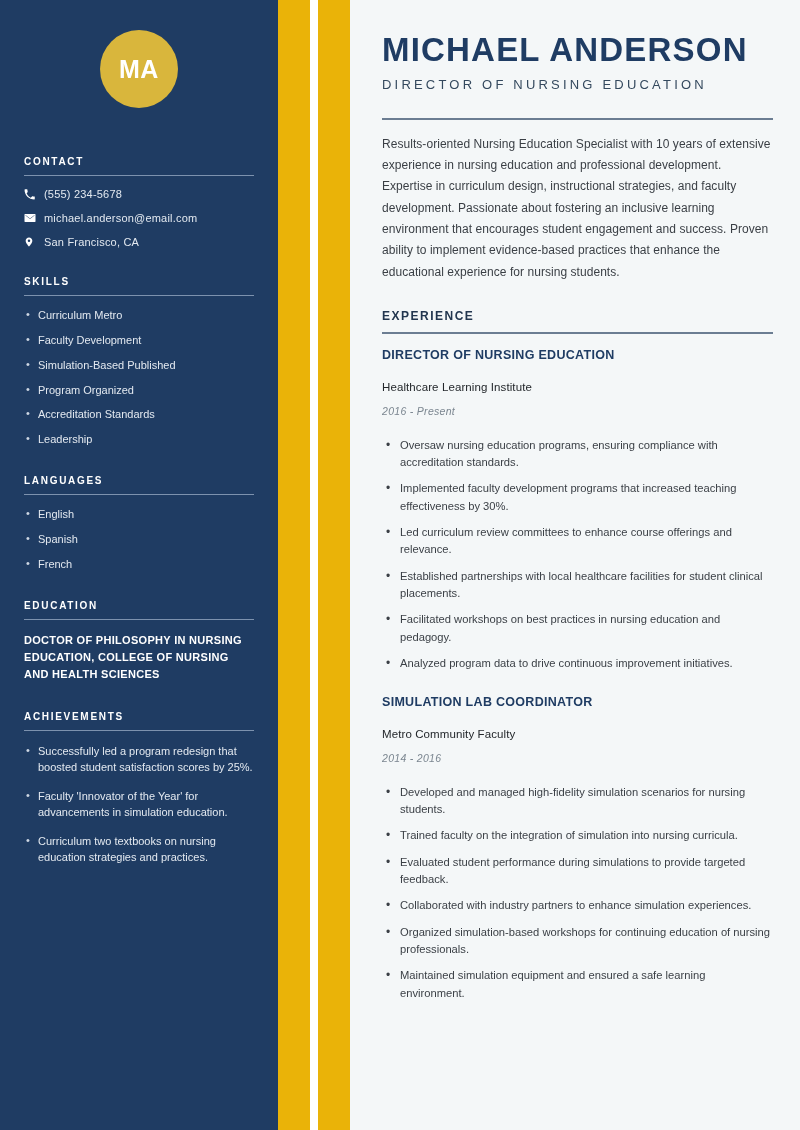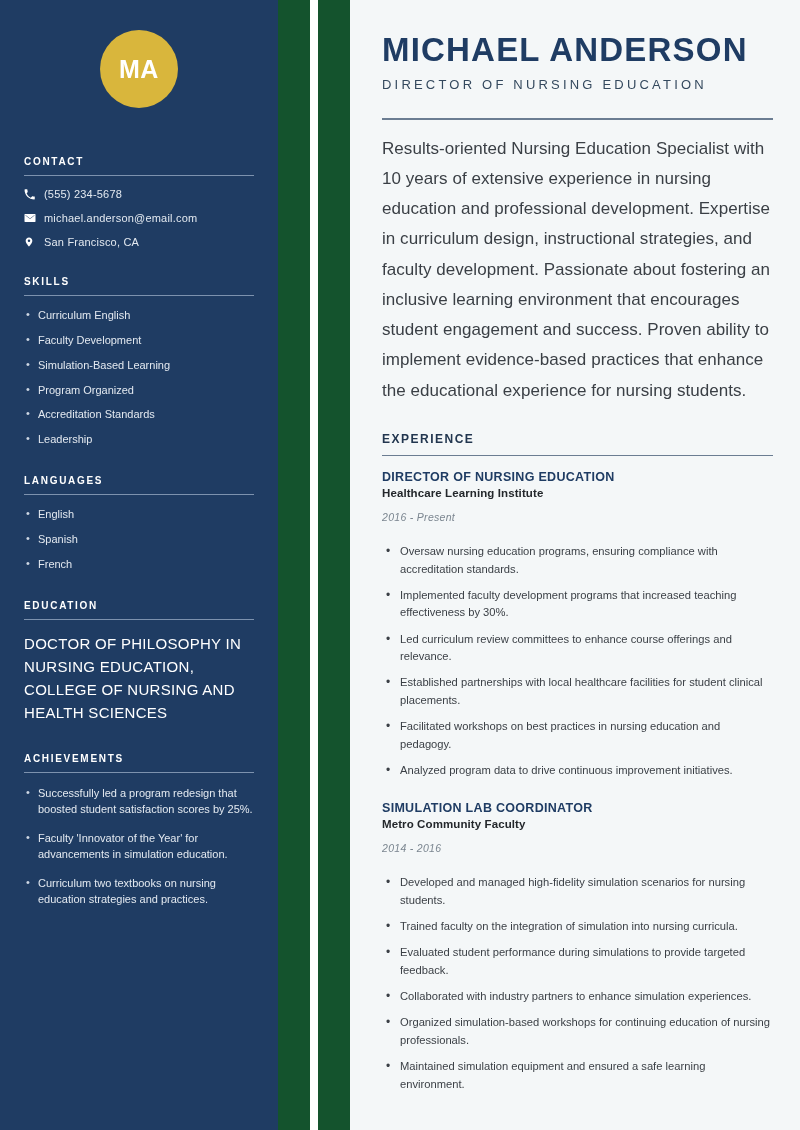--- a/index.html
+++ b/index.html
@@ -1,21 +1,21 @@
 <!DOCTYPE html>
 <html><head>
 <meta charset="utf-8">
 <style>
   * { margin:0; padding:0; box-sizing:border-box; }
   html, body {
     width:800px; height:1130px;
     background:#f4f7f8;
     font-family:"Liberation Sans", sans-serif;
   }
-  .page { position:relative; width:800px; height:1130px; display:flex; background:#14532d; overflow:hidden;gap:32px; }
+  .page { position:relative; width:800px; height:1130px; display:flex; background:#eab308; overflow:hidden;gap:32px; }
 
   
   .sidebar {
     width:278px; min-width:278px; height:1130px;
     background:#1f3c63;
     padding:0 24px;
     color:#ffffff;
   }
   .avatar-wrap { display:flex; justify-content:center; padding-top:30px; }
   .avatar {
@@ -37,21 +37,21 @@
   .c-txt { font-size:11px; color:#e3e9f0; letter-spacing:.2px; }
   .side-list { list-style:none; }
   .side-list li {
     position:relative; font-size:11px; color:#e3e9f0;
     padding-left:14px; margin-bottom:10px; line-height:1.35;
   }
   .side-list li:before {
     content:"•"; position:absolute; left:2px; top:-1px; color:#cfd8e4; font-size:11px;
   }
   .edu-entry {
-    font-size:15px; font-weight:normal; color:#ffffff;
+    font-size:11px; font-weight:bold; color:#ffffff;
     line-height:1.55; letter-spacing:.3px;
   }
   .ach-list { list-style:none; }
   .ach-list li {
     position:relative; font-size:11px; color:#e3e9f0;
     padding-left:14px; margin-bottom:12px; line-height:1.5;
   }
   .ach-list li:before {
     content:"•"; position:absolute; left:2px; top:-1px; color:#cfd8e4; font-size:11px;
   }
@@ -69,29 +69,29 @@
     margin-top:9px; font-size:13px; color:#34495e;
     letter-spacing:3.2px; text-transform:uppercase;
   }
   .main-sec { margin-top:26px; }
   .main-h {
     font-size:12px; font-weight:bold; color:#22364f;
     letter-spacing:1.5px; text-transform:uppercase;
   }
   .main-rule { height:1.4px; background:#6b7d92; margin:9px 0 14px 0; }
   .profile-txt {
-    font-size:17px; color:#3a3f45; line-height:1.78; letter-spacing:.05px;
+    font-size:12px; color:#3a3f45; line-height:1.78; letter-spacing:.05px;
   }
   .job { margin-bottom:4px; }
   .job + .job { margin-top:22px; }
   .job-title {
     font-size:12.5px; font-weight:bold; color:#1f3c63; letter-spacing:.3px;
   }
   .job-org {
-    margin-top:3px; font-size:11.5px; font-weight:bold; color:#23272b; letter-spacing:.1px;
+    margin-top:19px; font-size:11.5px; font-weight:normal; color:#23272b; letter-spacing:.1px;
   }
   .job-date {
     margin-top:12px; font-size:10.5px; font-style:italic; color:#7b8690; letter-spacing:.3px;
   }
   .job-list { list-style:none; margin-top:20px; }
   .job-list li {
     position:relative; font-size:11.2px; color:#3a3f45;
     padding-left:18px; margin-bottom:9px; line-height:1.55;
   }
   .job-list li:before {
@@ -138,23 +138,23 @@
             </svg>
         </span>
         <span class="c-txt">San Francisco, CA</span>
       </div>
     </section>
 
     <section class="side-sec">
       <div class="side-h">SKILLS</div>
       <div class="side-rule"></div>
       <ul class="side-list">
-        <li>Curriculum English</li>
+        <li>Curriculum Metro</li>
         <li>Faculty Development</li>
-        <li>Simulation-Based Learning</li>
+        <li>Simulation-Based Published</li>
         <li>Program Organized</li>
         <li>Accreditation Standards</li>
         <li>Leadership</li>
       </ul>
     </section>
 
     <section class="side-sec">
       <div class="side-h">LANGUAGES</div>
       <div class="side-rule"></div>
       <ul class="side-list">

